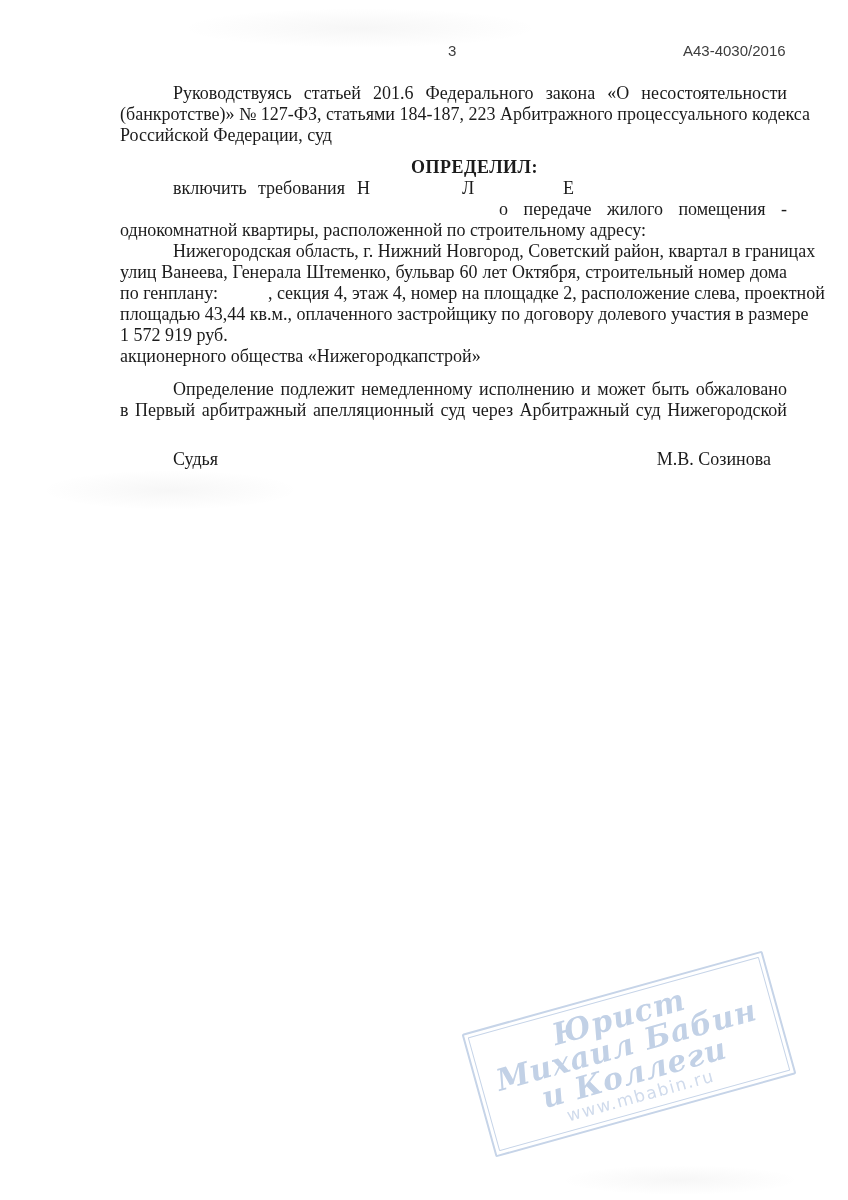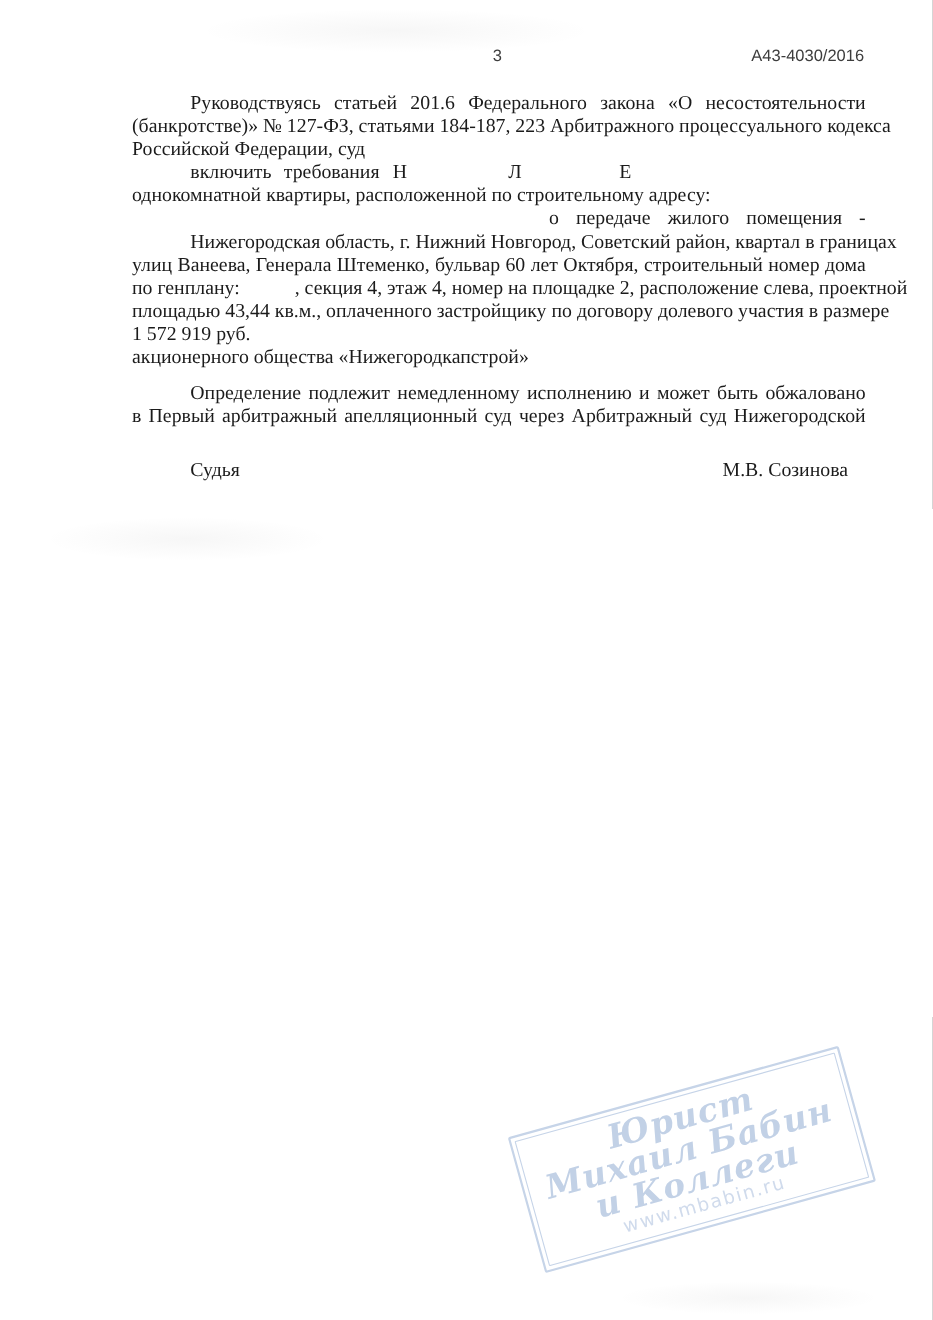--- a/index.html
+++ b/index.html
@@ -97,30 +97,31 @@
 
   <div class="hdr page-num">3</div>
   <div class="hdr case-num">А43-4030/2016</div>
 
   <div class="content">
 
     <div class="line jl indent">Руководствуясь статьей 201.6 Федерального закона «О несостоятельности</div>
     <div class="line jl">(банкротстве)» № 127-ФЗ, статьями 184-187, 223 Арбитражного процессуального кодекса</div>
     <div class="line ll">Российской Федерации, суд</div>
 
+    <div class="line heading">ОПРЕДЕЛИЛ:</div>
 
     <div class="operative-line">
       <span class="op-w1">включить</span>
       <span class="op-w2">требования</span>
       <span class="op-i1">Н</span>
       <span class="op-i2">Л</span>
       <span class="op-i3">Е</span>
     </div>
+    <div class="line right-line">о передаче жилого помещения -</div>
     <div class="line ll">однокомнатной квартиры, расположенной по строительному адресу:</div>
-    <div class="line right-line">о передаче жилого помещения -</div>
 
     <div class="line jl indent">Нижегородская область, г. Нижний Новгород, Советский район, квартал в границах</div>
     <div class="line jl">улиц Ванеева, Генерала Штеменко, бульвар 60 лет Октября, строительный номер дома</div>
     <div class="line jl"><span>по генплану:</span><span class="redact-gap"></span><span>, секция 4, этаж 4, номер на площадке 2, расположение слева, проектной</span></div>
     <div class="line jl">площадью 43,44 кв.м., оплаченного застройщику по договору долевого участия в размере</div>
     <div class="line ll">1 572 919 руб.</div>
 
     <div class="line ll">акционерного общества «Нижегородкапстрой»</div>
 
     <div class="appeal">

